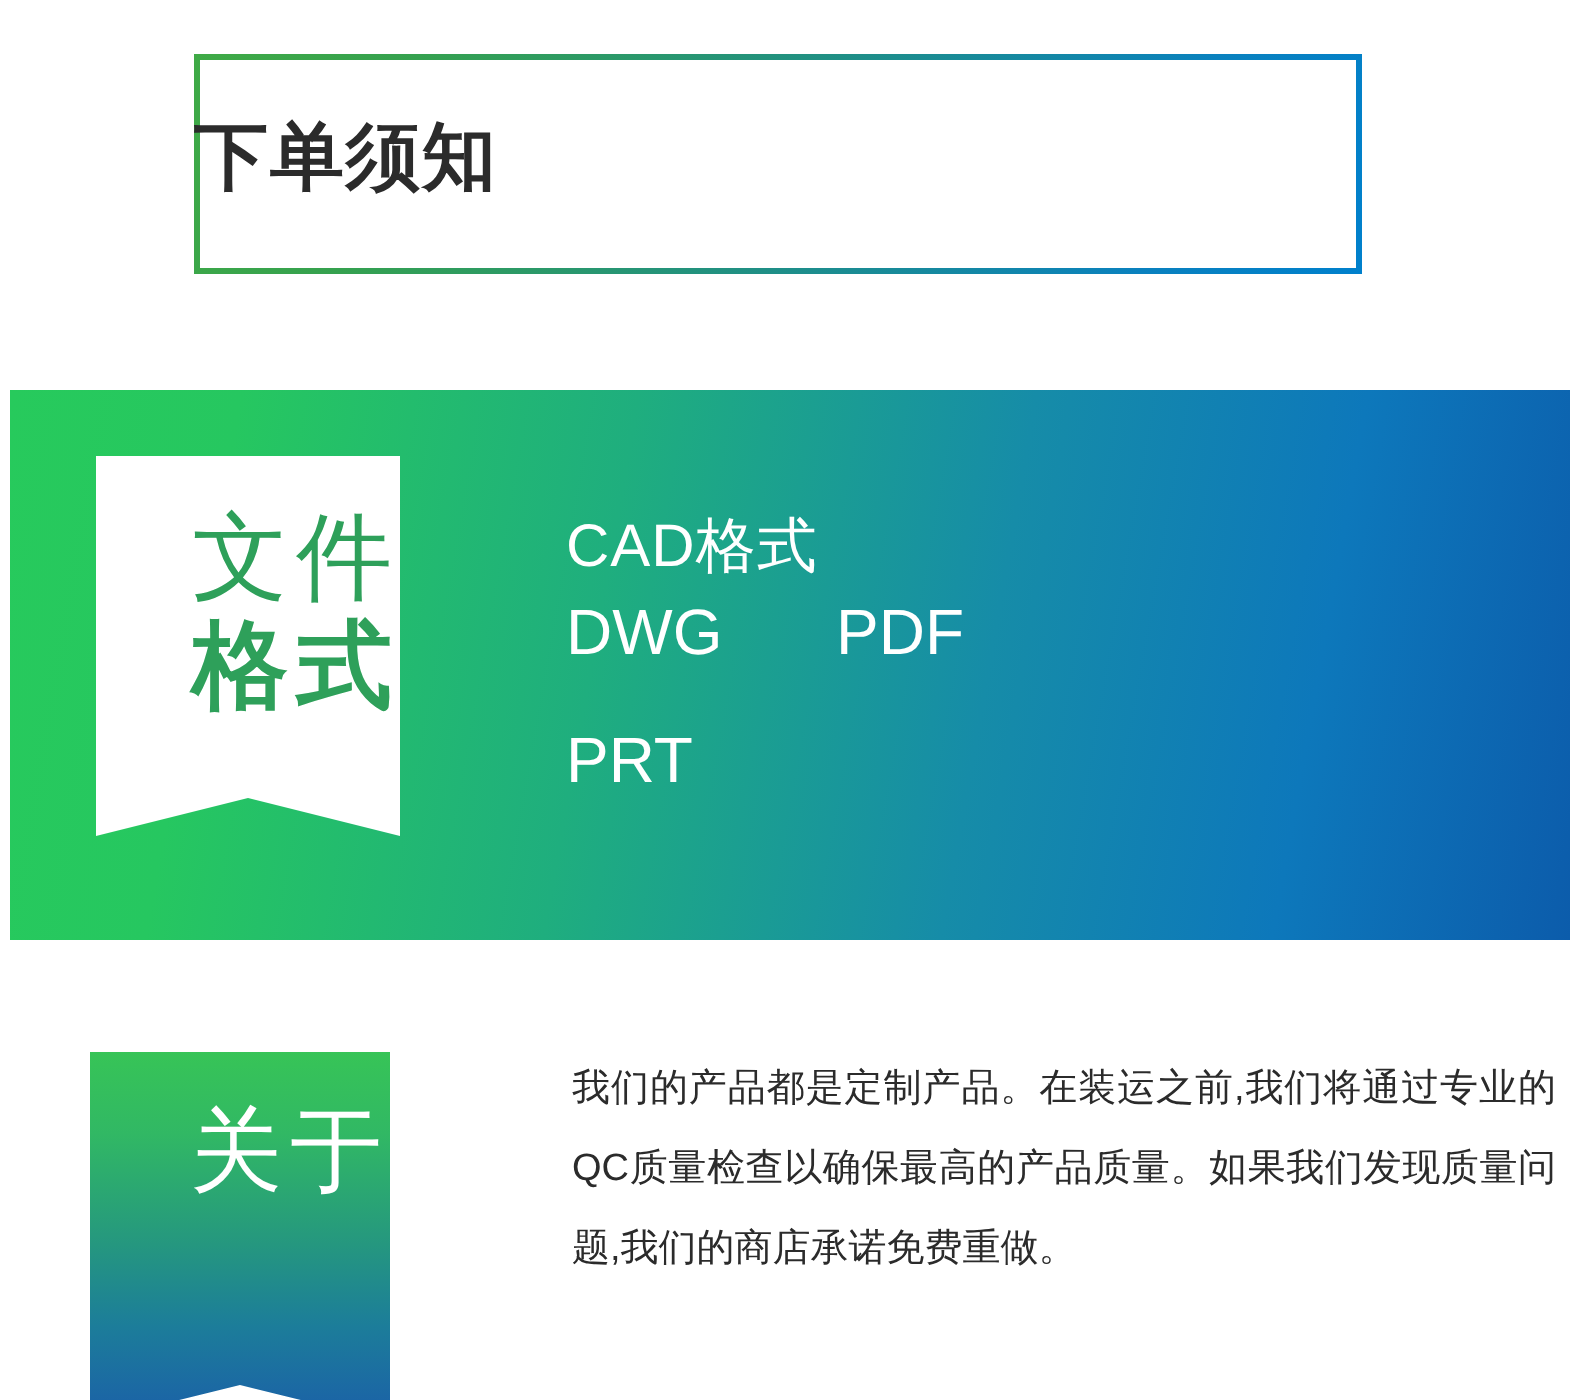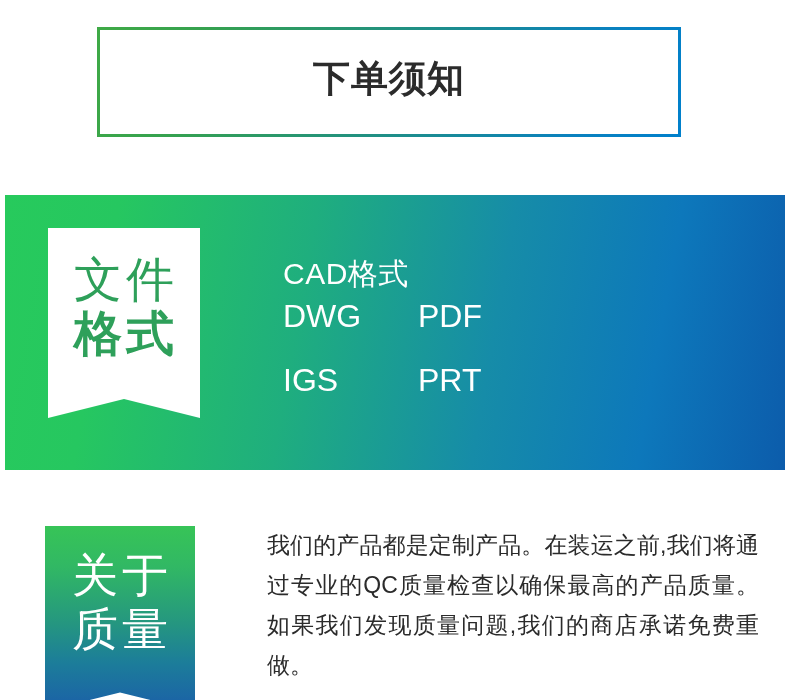--- a/index.html
+++ b/index.html
@@ -20,21 +20,20 @@
   .title-box {
     position: absolute;
     left: 97px;
     top: 27px;
     width: 584px;
     height: 110px;
     box-sizing: border-box;
     background: #ffffff;
     display: flex;
     flex-direction: column;
-    align-items: center;
     justify-content: center;
   }
   .title-box::before {
     content: "";
     position: absolute;
     left: 0; top: 0; right: 0; bottom: 0;
     padding: 3px;
     background: linear-gradient(110deg, #3faa46 0%, #35a14f 18%, #1f8f86 52%, #0a81be 82%, #0080cc 100%);
     -webkit-mask:
        linear-gradient(#fff 0 0) content-box,
@@ -73,21 +72,21 @@
     height: 275px;
     background: linear-gradient(100deg, #27ca5c 0%, #26c760 14%, #1fae7e 38%, #168ca8 62%, #0d78bb 82%, #0c5cab 100%);
   }
 
   
   .ribbon {
     position: absolute;
     box-sizing: border-box;
     display: flex;
     flex-direction: column;
-    align-items: center;
+    align-items: flex-end;
     justify-content: flex-start;
     -webkit-clip-path: polygon(0% 0%, 100% 0%, 100% 100%, 50% 90%, 0% 100%);
             clip-path: polygon(0% 0%, 100% 0%, 100% 100%, 50% 90%, 0% 100%);
   }
   .ribbon-file {
     left: 48px;
     top: 228px;
     width: 152px;
     height: 190px;
     background: #ffffff;
@@ -143,25 +142,25 @@
     line-height: 1.0;
     font-weight: 400;
     letter-spacing: 4px;
     text-indent: 4px;
   }
   .ribbon-quality .rl-1 { margin-top: 26px; }
   .ribbon-quality .rl-2 { margin-top: 8px; }
 
   .quality-text {
     position: absolute;
-    left: 267px;
+    left: 286px;
     top: 525px;
     width: 492px;
     color: #2b2b2b;
-    font-size: 23px;
+    font-size: 19px;
     line-height: 40px;
     letter-spacing: 0px;
     text-align: justify;
   }
 </style>
 </head>
 <body>
 
 <div class="title-box">
   <div class="title-cn">下单须知</div>
@@ -177,24 +176,22 @@
 <div class="format-text">
   <div class="fmt-group fmt-group-1">
     <div class="fmt-head">CAD格式</div>
     <div class="fmt-sub">
       <span class="tok">DWG</span>
       <span class="tok">PDF</span>
     </div>
   </div>
   <div class="fmt-group fmt-group-2">
     <div class="fmt-sub">
-      <span class="tok">IGS</span>
       <span class="tok">PRT</span>
     </div>
   </div>
 </div>
 
 <div class="ribbon ribbon-quality">
   <div class="ribbon-line rl-1">关于</div>
-  <div class="ribbon-line rl-2">质量</div>
 </div>
 
 <div class="quality-text">我们的产品都是定制产品。在装运之前,我们将通过专业的QC质量检查以确保最高的产品质量。如果我们发现质量问题,我们的商店承诺免费重做。</div>
 
 </body></html>

